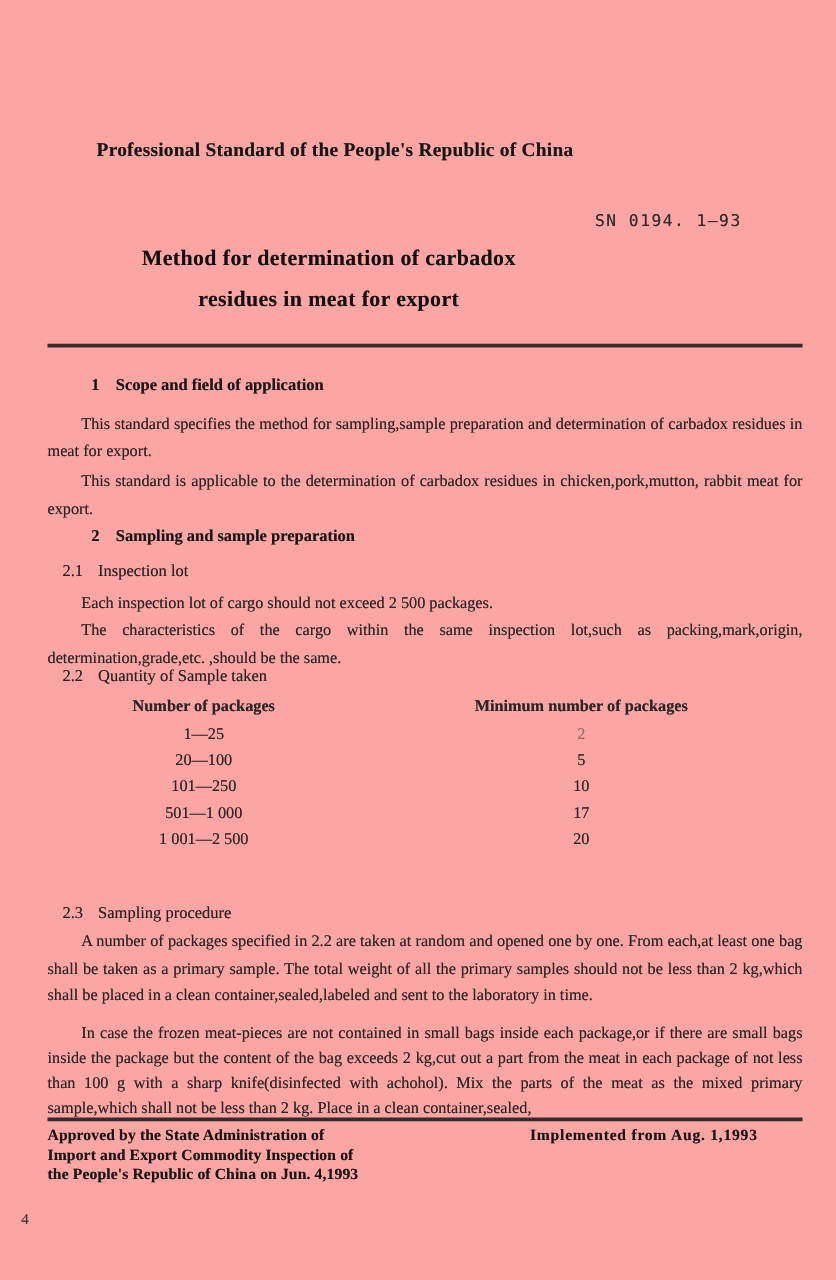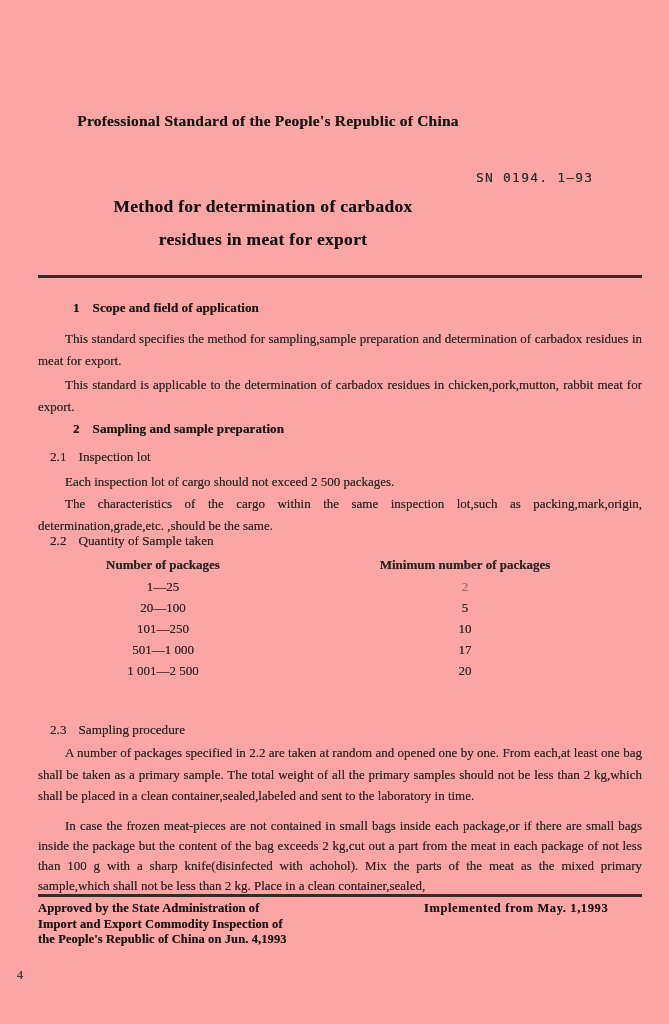--- a/index.html
+++ b/index.html
@@ -155,18 +155,18 @@
     <div class="para tight" style="top:742px;">A number of packages specified in 2.2 are taken at random and opened one by one. From each,at least one bag shall be taken as a primary sample. The total weight of all the primary samples should not be less than 2 kg,which shall be placed in a clean container,sealed,labeled and sent to the laboratory in time.</div>
     <div class="para tighter" style="top:816px;">In case the frozen meat-pieces are not contained in small bags inside each package,or if there are small bags inside the package but the content of the bag exceeds 2 kg,cut out a part from the meat in each package of not less than 100 g with a sharp knife(disinfected with achohol). Mix the parts of the meat as the mixed primary sample,which shall not be less than 2 kg. Place in a clean container,sealed,</div>
 
     <div class="rule rule-bottom"></div>
 
     <div class="footer-approved">
       <div>Approved by the State Administration of</div>
       <div>Import and Export Commodity Inspection of</div>
       <div>the People's Republic of China on Jun. 4,1993</div>
     </div>
-    <div class="footer-implemented">Implemented from May. 1,1993</div>
+    <div class="footer-implemented">Implemented from Aug. 1,1993</div>
 
   </div>
 
   <div class="page-number">4</div>
 </div>
 
 </body></html>

